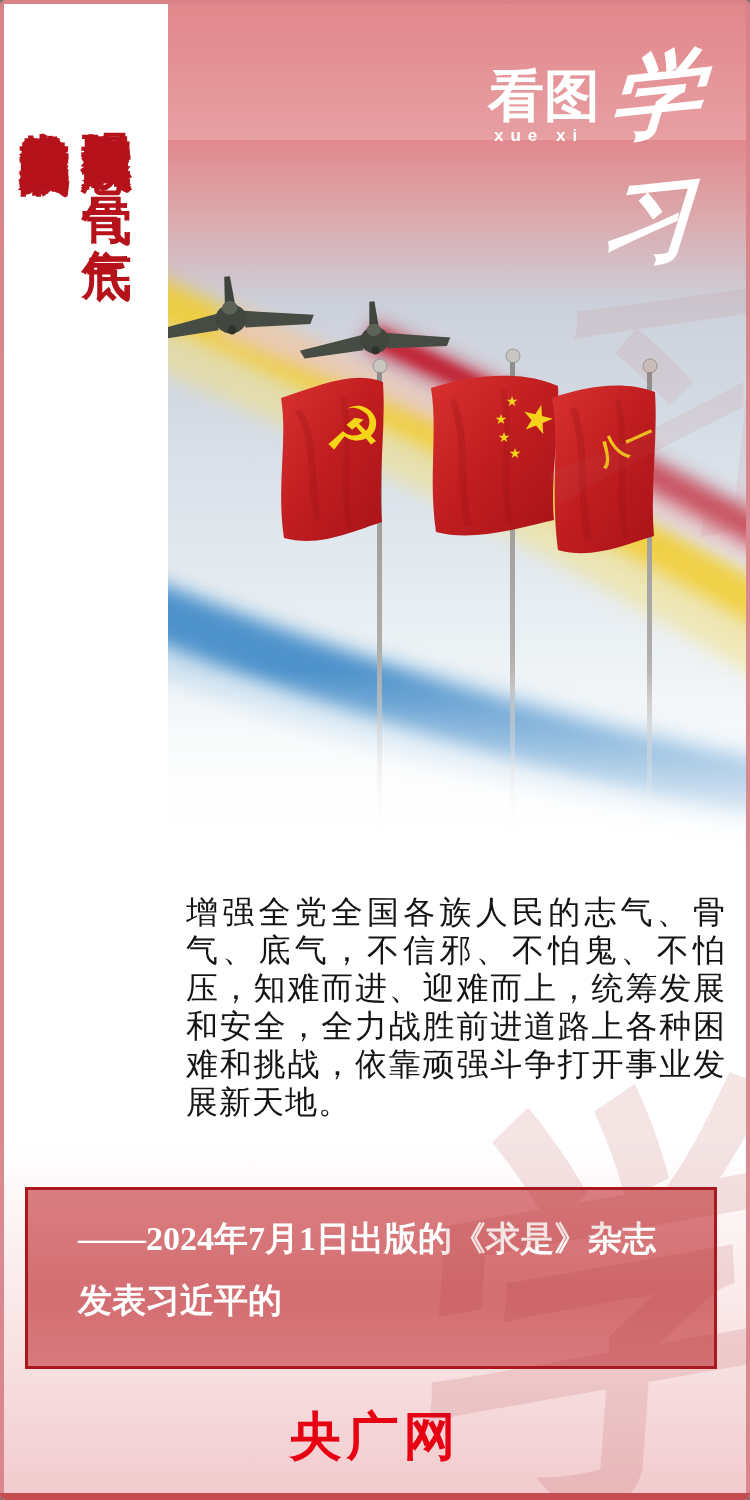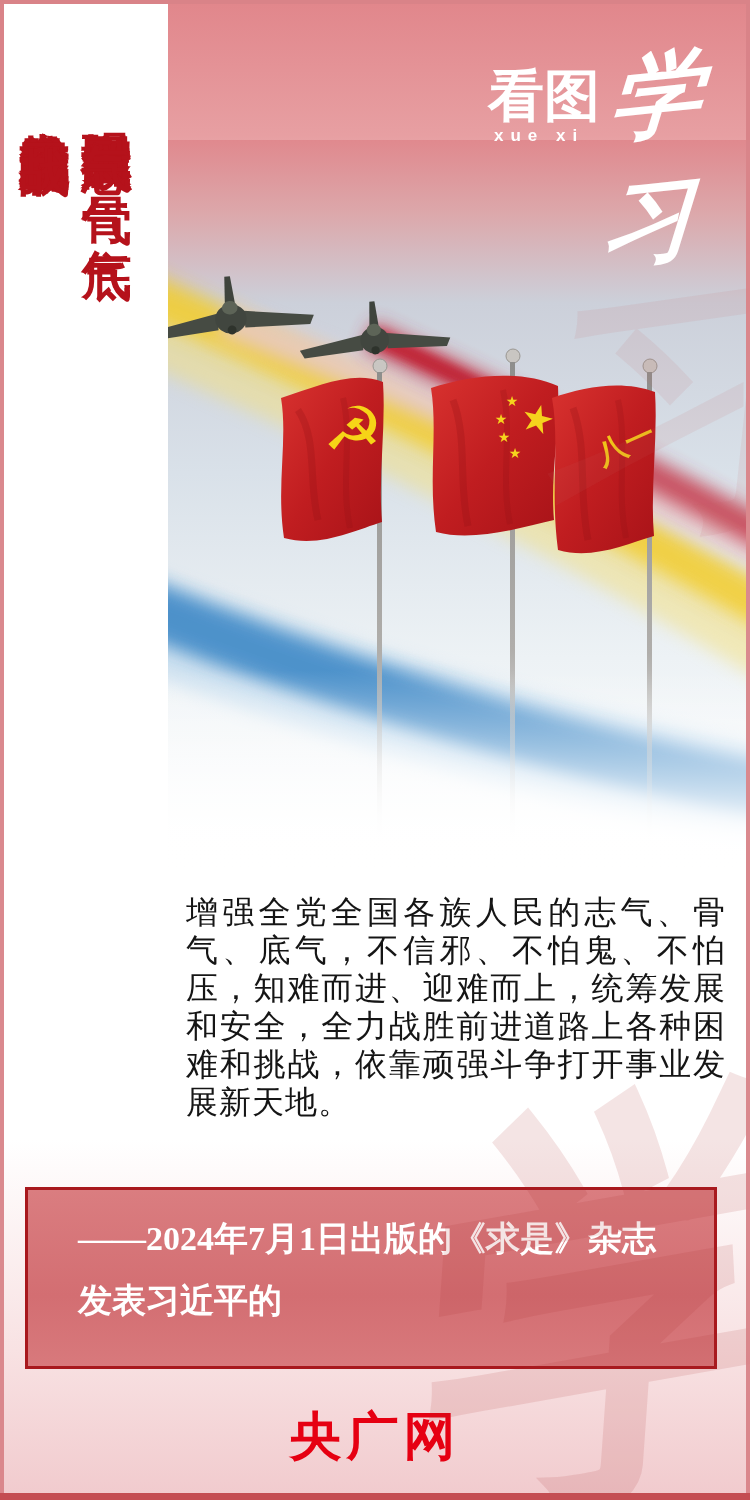--- a/index.html
+++ b/index.html
@@ -1,19 +1,20 @@
 <!DOCTYPE html>
 <html><head>
 <meta charset="utf-8">
 <style>
   html,body{margin:0;padding:0;background:#777;}
   .poster{
     position:relative;width:750px;height:1500px;overflow:hidden;
     font-family:"Liberation Serif","DejaVu Serif",serif;
     background:linear-gradient(180deg,#e1868b 0%,#e79fa2 9%,#f2cfd0 18%,#ffffff 40%,#ffffff 76%,#f8e2e3 90%,#f1cacd 100%);
+    border-radius:6px;
   }
   .frame{position:absolute;inset:0;border:4px solid rgba(216,131,136,.95);z-index:40;pointer-events:none;}
   .white-strip{position:absolute;left:4px;top:4px;width:164px;height:886px;background:#ffffff;z-index:1;}
   
   .headline{
     position:absolute;left:14px;top:92px;height:1020px;z-index:3;
     writing-mode:vertical-rl;color:#b5121b;font-weight:bold;
     font-size:50px;line-height:62px;letter-spacing:1px;
   }
   .headline div{margin:0;}

